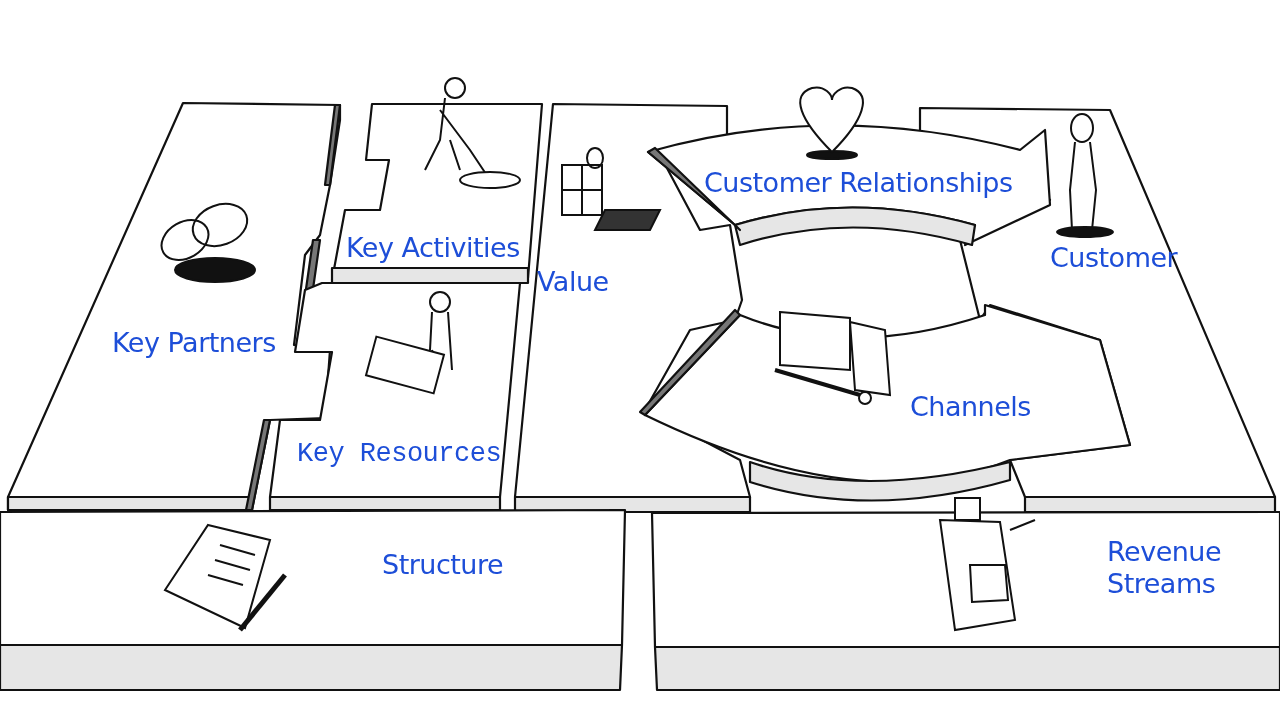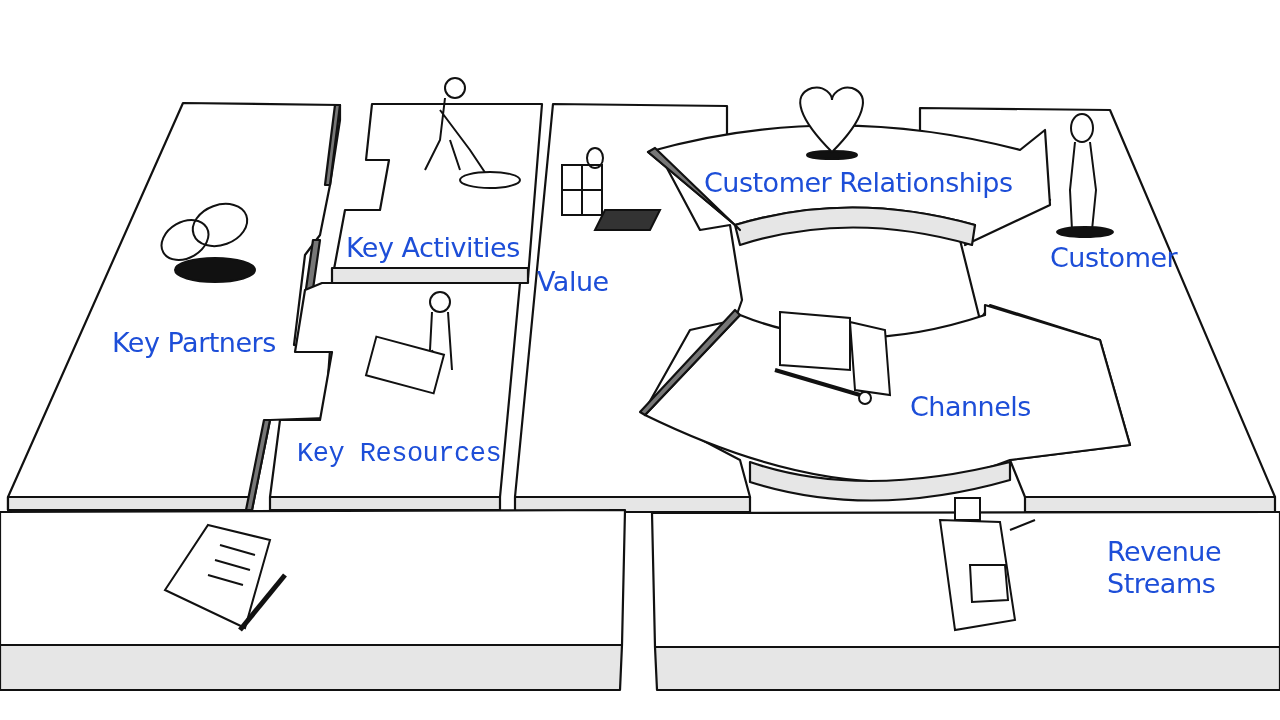--- a/index.html
+++ b/index.html
@@ -120,17 +120,18 @@
 <div class="lbl" style="left:297px; top:438px;font-family:Liberation Mono, monospace;">Key Resources</div>
 <div class="lbl" style="left:537px; top:242px;margin-top:24px;">
   <div>Value</div>
 </div>
 <div class="lbl" style="left:704px; top:167px;">Customer Relationships</div>
 <div class="lbl" style="left:910px; top:391px;">Channels</div>
 <div class="lbl" style="left:1018px; top:242px;margin-left:32px;">
   <div>Customer</div>
 </div>
 <div class="lbl" style="left:382px; top:549px;">
+  <div>Structure</div>
 </div>
 <div class="lbl" style="left:1107px; top:536px;">
   <div>Revenue</div>
   <div>Streams</div>
 </div>
 
 </body></html>

